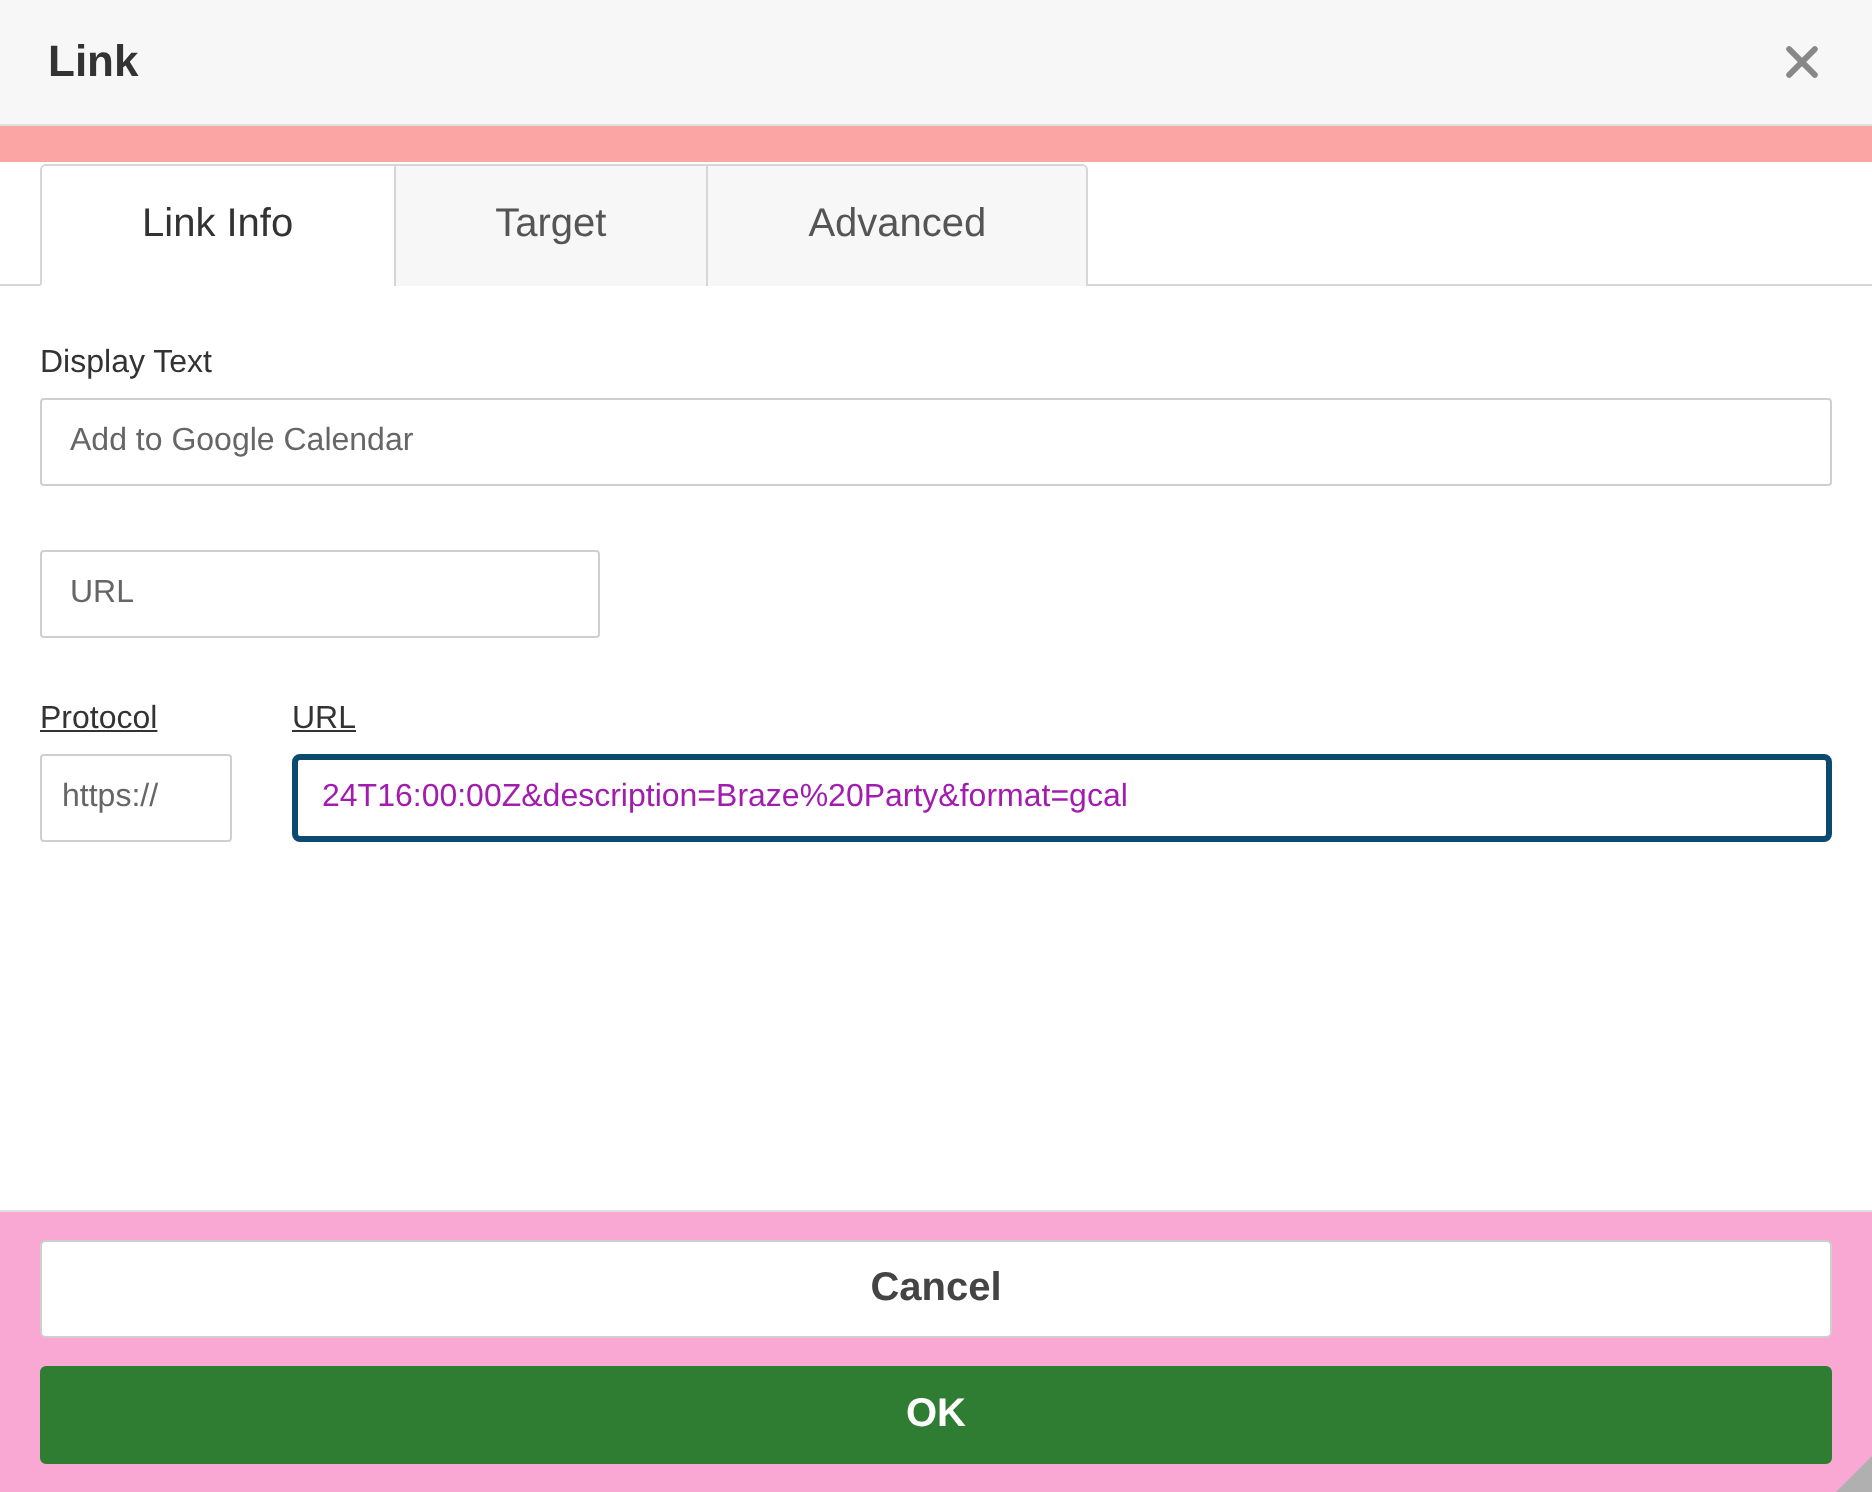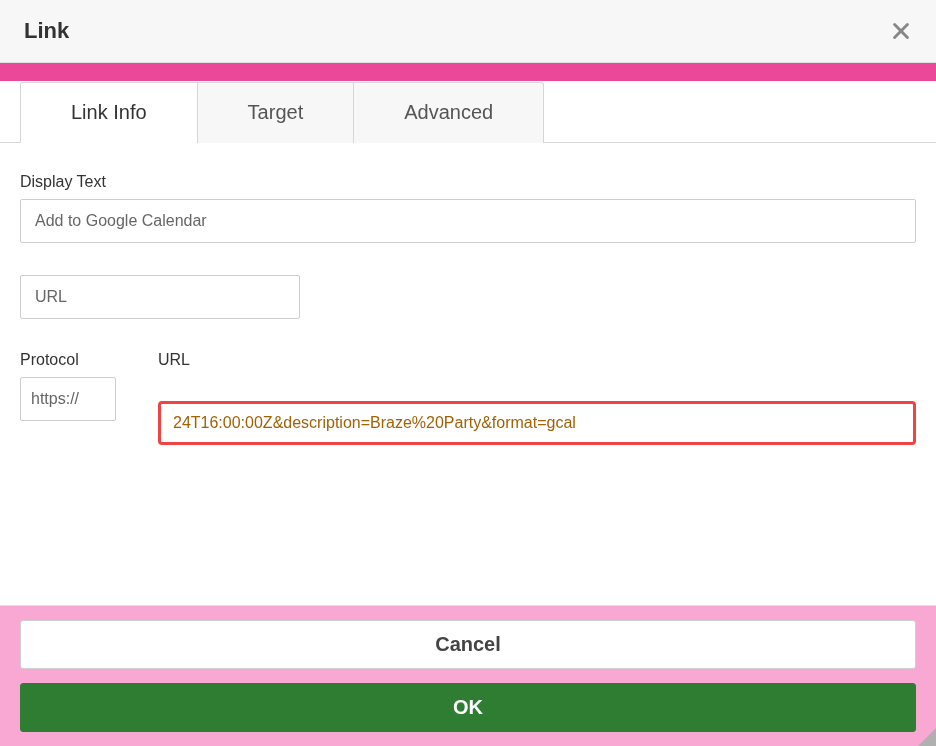--- a/index.html
+++ b/index.html
@@ -91,29 +91,29 @@
       background: #ffffff;
     }
     .text-input.narrow {
       width: 280px;
     }
     .text-input.smallest {
       width: 96px;
       padding: 12px 10px;
     }
     .text-input.focused {
-      border: 3px solid #ef4444;
+      border: 3px solid #0c4a6e;
       border-radius: 4px;
-      color: #a16207;
+      color: #a21caf;
       padding: 10px 12px;
-      margin-top: 24px;
     }
     .row {
       display: flex;
-      gap: 42px;
+      gap: 30px;
+      text-decoration: underline;
     }
     .col-protocol {
       flex: 0 0 auto;
     }
     .col-url {
       flex: 1;
     }
     .dialog-footer {
       position: absolute;
       bottom: 0;
@@ -149,21 +149,21 @@
       right: 0;
       width: 0;
       height: 0;
       border-style: solid;
       border-width: 0 0 18px 18px;
       border-color: transparent transparent #b0b0b0 transparent;
       cursor: nwse-resize;
     }
     .tabs-wrapper {
       padding-top: 18px;
-      background: #ec4899;
+      background: #fca5a5;
     }
   </style>
 </head>
 <body>
 
 <div class="dialog-header">
   <div class="dialog-title">Link</div>
   <div class="close-icon">
     <svg viewBox="0 0 24 24" fill="none" stroke="currentColor" stroke-width="3.2" stroke-linecap="round">
       <line x1="5" y1="5" x2="19" y2="19"></line>

